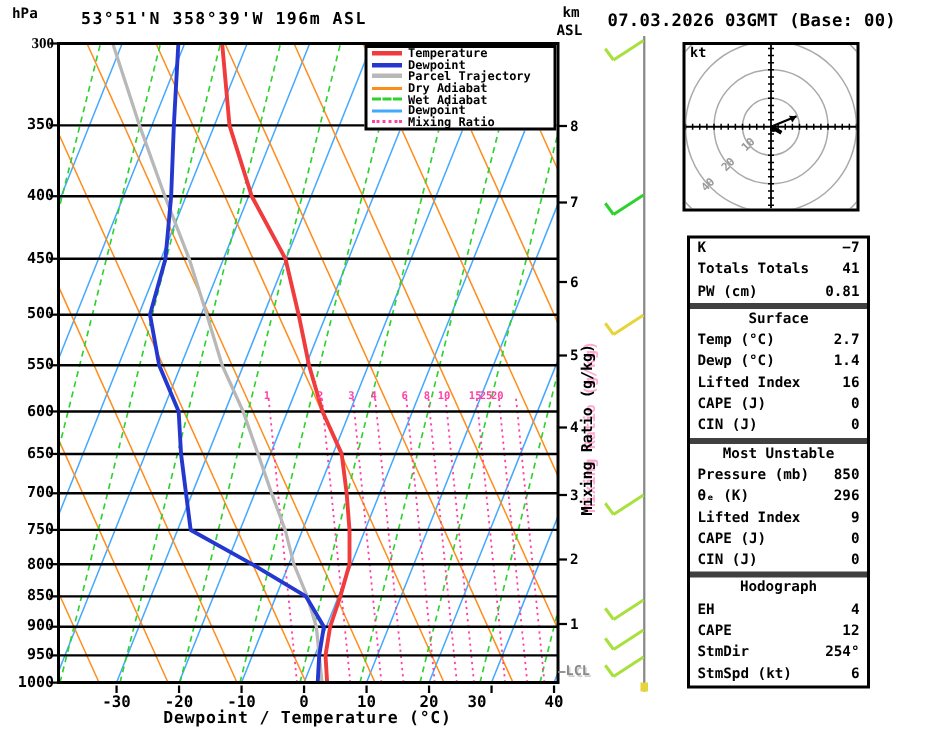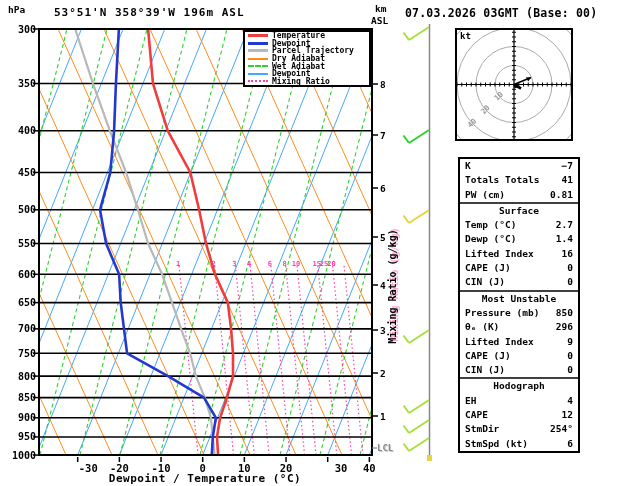--- a/index.html
+++ b/index.html
@@ -23,21 +23,21 @@
   .tlabel{position:absolute;width:40px;text-align:center;font:bold 10.5px "DejaVu Sans Mono",monospace;}
   .kmlabel{position:absolute;width:16px;text-align:left;font:bold 9.5px "DejaVu Sans Mono",monospace;}
   .mixlabel{position:absolute;width:20px;text-align:center;font:bold 7px "DejaVu Sans Mono",monospace;color:#ff40a6;}
   #legend{position:absolute;left:243px;top:30px;width:128px;height:57px;background:#fff;
           border:2px solid #000;box-sizing:border-box;z-index:5;display:flex;flex-direction:column;justify-content:center;}
   .legrow{display:flex;align-items:center;height:7.6px;padding-left:3px;}
   .legsample{width:20px;margin-right:4px;flex:none;}
   .leglabel{font:bold 8px "DejaVu Sans Mono",monospace;color:#000;}
   #datatable{position:absolute;left:458px;top:157px;width:122px;border:2px solid #000;
              box-sizing:border-box;background:#fff;}
-  .tsection{border-top:2px solid #404040;}
+  .tsection{border-top:4px solid #404040;}
   .tsection:first-child{border-top:none;}
   .trow{display:flex;justify-content:space-between;padding:0 5px;font:bold 9.5px "DejaVu Sans Mono",monospace;
         line-height:14.3px;height:14.3px;}
   .ttitle{text-align:center;justify-content:center;}
 </style>
 </head>
 <body>
 
 <div class="canvas">
   <svg id="chart-svg" width="629" height="486">
@@ -292,44 +292,44 @@
         <span class="legsample" style="border-top: 2px solid rgb(68, 168, 255);"></span>
         <span class="leglabel">Dewpoint</span>
       </div>
       <div class="legrow">
         <span class="legsample" style="border-top: 2px dotted rgb(255, 64, 166);"></span>
         <span class="leglabel">Mixing Ratio</span>
       </div>
     </div>
 
   <div id="plabels">
-      <div class="plabel" style="left: 6px; top: 23.5px;">300</div>
+      <div class="plabel" style="left: 6px; top: 23.5px; font-family: Liberation Serif, serif;">300</div>
       <div class="plabel" style="left: 6px; top: 78.0549px;">350</div>
       <div class="plabel" style="left: 6px; top: 125.313px;">400</div>
       <div class="plabel" style="left: 6px; top: 166.997px;">450</div>
       <div class="plabel" style="left: 6px; top: 204.285px;">500</div>
       <div class="plabel" style="left: 6px; top: 238.015px;">550</div>
       <div class="plabel" style="left: 6px; top: 268.809px;">600</div>
       <div class="plabel" style="left: 6px; top: 297.137px;">650</div>
       <div class="plabel" style="left: 6px; top: 323.364px;">700</div>
       <div class="plabel" style="left: 6px; top: 347.781px;">750</div>
       <div class="plabel" style="left: 6px; top: 370.622px;">800</div>
       <div class="plabel" style="left: 6px; top: 392.077px;">850</div>
       <div class="plabel" style="left: 6px; top: 412.306px;">900</div>
       <div class="plabel" style="left: 6px; top: 431.441px;">950</div>
       <div class="plabel" style="left: 6px; top: 449.594px;">1000</div>
     </div>
   <div id="tlabels">
-      <div class="tlabel" style="left: 57.705px; top: 462px; text-align: right;">-30</div>
+      <div class="tlabel" style="left: 57.705px; top: 462px;">-30</div>
       <div class="tlabel" style="left: 99.37px; top: 462px;">-20</div>
       <div class="tlabel" style="left: 141.035px; top: 462px;">-10</div>
       <div class="tlabel" style="left: 182.7px; top: 462px;">0</div>
       <div class="tlabel" style="left: 224.365px; top: 462px;">10</div>
       <div class="tlabel" style="left: 266.03px; top: 462px;">20</div>
-      <div class="tlabel" style="left: 321px; top: 462px;">30</div>
+      <div class="tlabel" style="left: 298px; top: 462px;">30</div>
       <div class="tlabel" style="left: 349.36px; top: 462px;">40</div>
     </div>
   <div id="kmlabels">
       <div class="kmlabel" style="left: 380px; top: 78.5px;">8</div>
       <div class="kmlabel" style="left: 380px; top: 129.5px;">7</div>
       <div class="kmlabel" style="left: 380px; top: 182.5px;">6</div>
       <div class="kmlabel" style="left: 380px; top: 231.5px;">5</div>
       <div class="kmlabel" style="left: 380px; top: 279.5px;">4</div>
       <div class="kmlabel" style="left: 380px; top: 324.5px;">3</div>
       <div class="kmlabel" style="left: 380px; top: 367.5px;">2</div>

